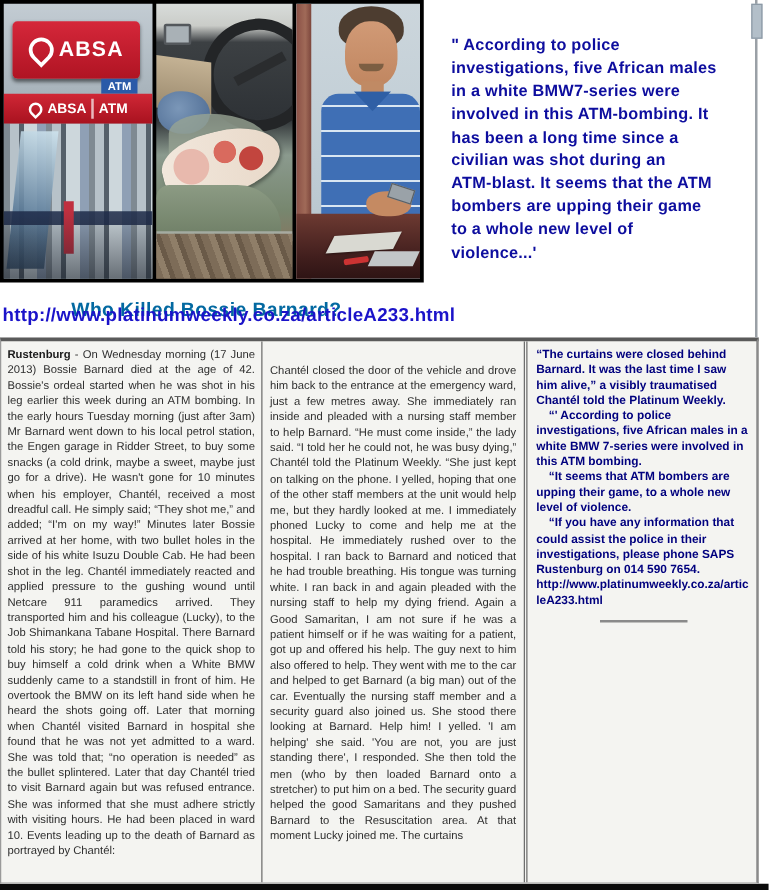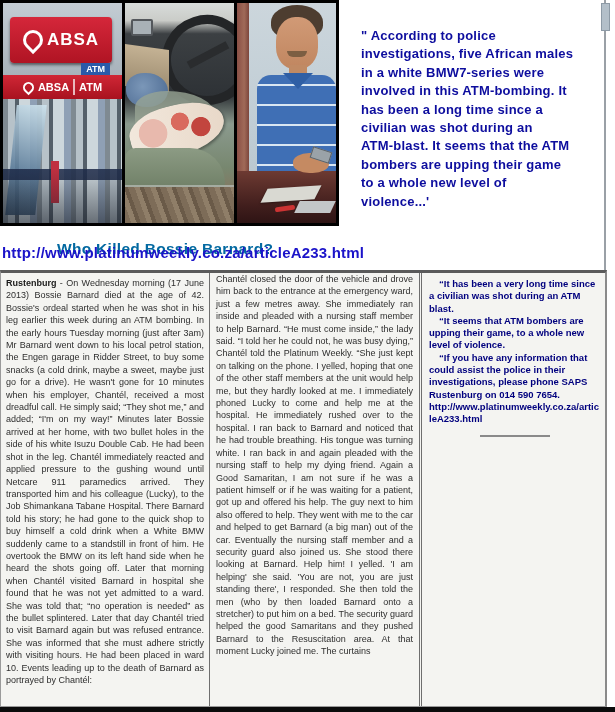--- a/index.html
+++ b/index.html
@@ -66,21 +66,21 @@
     white-space:pre-line;letter-spacing:.2px;}
   .headline{position:absolute;left:57px;top:240px;color:#0369a1;font-weight:bold;font-size:15.5px;letter-spacing:.3px;}
   .url-line{position:absolute;left:2px;top:244px;color:#1b13c9;font-weight:bold;font-size:15px;letter-spacing:.2px;text-decoration:none;}
   
   .article{position:absolute;left:0;top:270px;width:607px;height:437px;box-sizing:border-box;
     background:#f4f4f1;border:1px solid #9a9a9a;border-top:3px solid #5a5a5a;border-right:2px solid #8a8a8a;
     display:flex;overflow:hidden;}
   .col{box-sizing:border-box;overflow:hidden;}
   .col p{margin:0;}
   .col1{width:208px;padding:4px 5px 0 5px;}
-  .col2{width:210px;border-left:1px solid #6e6e6e;padding:0 6px 0 6px;}
+  .col2{width:210px;border-left:1px solid #6e6e6e;padding:17px 6px 0 6px;}
   .col3{flex:1;border-left:3px double #6e6e6e;padding:5px 5px 0 7px;}
   .bodytext{font-size:9px;line-height:12.4px;color:#2e2e2e;text-align:justify;}
   .lead{font-weight:bold;color:#1a1a1a;}
   .col3 p{color:#00007e;font-weight:bold;font-size:9.5px;line-height:12.3px;text-align:left;}
   .col3 p.ind{text-indent:10px;}
   .col3 p.wrap{word-break:break-all;}
   .col3-divider{width:70px;height:2px;background:#8a8a8a;margin:9px auto 0 auto;}
   
   .scroll-line{position:absolute;left:604px;top:0;width:2px;height:270px;background:#9aa0a6;}
   .scroll-thumb{position:absolute;left:601px;top:3px;width:7px;height:26px;background:#b3bfc9;border:1px solid #8d9aa6;}
@@ -157,21 +157,22 @@
   <a href="#" class="url-line">http://www.platinumweekly.co.za/articleA233.html</a>
 
   <div class="article">
     <div class="col col1">
       <p class="bodytext"><span class="lead">Rustenburg</span><span> - On Wednesday morning (17 June 2013) Bossie Barnard died at the age of 42. Bossie's ordeal started when he was shot in his leg earlier this week during an ATM bombing. In the early hours Tuesday morning (just after 3am) Mr Barnard went down to his local petrol station, the Engen garage in Ridder Street, to buy some snacks (a cold drink, maybe a sweet, maybe just go for a drive). He wasn't gone for 10 minutes when his employer, Chantél, received a most dreadful call. He simply said; “They shot me,” and added; “I'm on my way!” Minutes later Bossie arrived at her home, with two bullet holes in the side of his white Isuzu Double Cab. He had been shot in the leg. Chantél immediately reacted and applied pressure to the gushing wound until Netcare 911 paramedics arrived. They transported him and his colleague (Lucky), to the Job Shimankana Tabane Hospital. There Barnard told his story; he had gone to the quick shop to buy himself a cold drink when a White BMW suddenly came to a standstill in front of him. He overtook the BMW on its left hand side when he heard the shots going off. Later that morning when Chantél visited Barnard in hospital she found that he was not yet admitted to a ward. She was told that; “no operation is needed” as the bullet splintered. Later that day Chantél tried to visit Barnard again but was refused entrance. She was informed that she must adhere strictly with visiting hours. He had been placed in ward 10. Events leading up to the death of Barnard as portrayed by Chantél:</span></p>
     </div>
     <div class="col col2">
       <p class="bodytext">Chantél closed the door of the vehicle and drove him back to the entrance at the emergency ward, just a few metres away. She immediately ran inside and pleaded with a nursing staff member to help Barnard. “He must come inside,” the lady said. “I told her he could not, he was busy dying,” Chantél told the Platinum Weekly. “She just kept on talking on the phone. I yelled, hoping that one of the other staff members at the unit would help me, but they hardly looked at me. I immediately phoned Lucky to come and help me at the hospital. He immediately rushed over to the hospital. I ran back to Barnard and noticed that he had trouble breathing. His tongue was turning white. I ran back in and again pleaded with the nursing staff to help my dying friend. Again a Good Samaritan, I am not sure if he was a patient himself or if he was waiting for a patient, got up and offered his help. The guy next to him also offered to help. They went with me to the car and helped to get Barnard (a big man) out of the car. Eventually the nursing staff member and a security guard also joined us. She stood there looking at Barnard. Help him! I yelled. 'I am helping' she said. 'You are not, you are just standing there', I responded. She then told the men (who by then loaded Barnard onto a stretcher) to put him on a bed. The security guard helped the good Samaritans and they pushed Barnard to the Resuscitation area. At that moment Lucky joined me. The curtains</p>
     </div>
     <div class="col col3">
-      <p class="ind">“It has been a very long time since a civilian was shot during an ATM blast.</p>
+      <p>“The curtains were closed behind Barnard. It was the last time I saw him alive,” a visibly traumatised Chantél told the Platinum Weekly.</p>
+      <p class="ind">“' According to police investigations, five African males in a white BMW 7-series were involved in this ATM bombing.</p>
       <p class="ind">“It seems that ATM bombers are upping their game, to a whole new level of violence.</p>
       <p class="ind">“If you have any information that could assist the police in their investigations, please phone SAPS Rustenburg on 014 590 7654.</p>
       <p class="wrap">http://www.platinumweekly.co.za/articleA233.html</p>
       <div class="col3-divider"></div>
     </div>
   </div>
 
   <div class="scroll-line"></div>
   <div class="scroll-thumb"></div>
 

